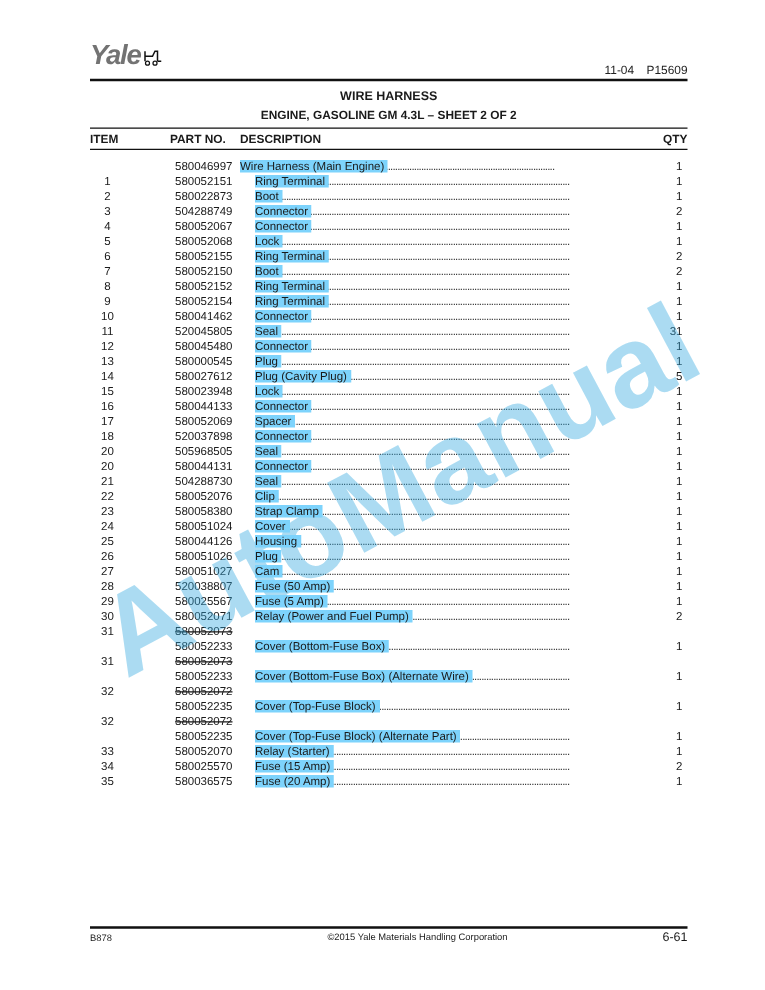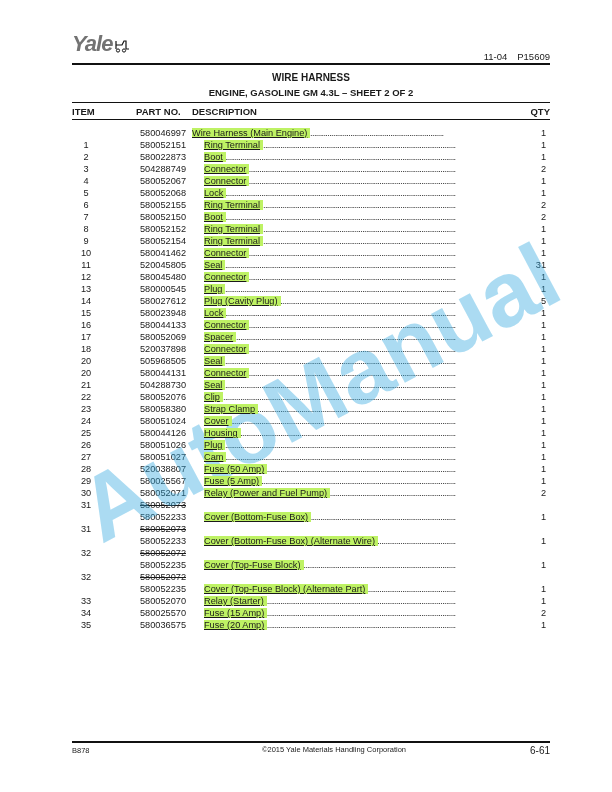--- a/index.html
+++ b/index.html
@@ -24,21 +24,21 @@
     .col-part { position: absolute; left: 64px; }
     .col-desc { position: absolute; left: 120px; }
     .col-qty  { position: absolute; right: 0; }
     .rows { position: absolute; left: 72px; top: 127px; width: 478px; }
     .row { position: relative; height: 12px; font-size: 9.2px; line-height: 12px; }
     .r-item { position: absolute; left: 0; width: 28px; text-align: center; }
     .r-part { position: absolute; left: 68px; }
     .r-part.strike { text-decoration: line-through; }
     .r-desc { position: absolute; left: 120px; width: 340px; overflow: hidden; white-space: nowrap; }
     .r-desc.indent { left: 132px; width: 328px; }
-    .r-desc .txt { background: #bef264; padding-right: 3px; position: relative; z-index: 1; text-decoration: underline; }
+    .r-desc .txt { background: #7dd3fc; padding-right: 3px; position: relative; z-index: 1; }
     .r-desc.dots::after { content: ". . . . . . . . . . . . . . . . . . . . . . . . . . . . . . . . . . . . . . . . . . . . . . . . . . . . . . . . . . . . . . . . . . . . . . . . . . . . . . . . . . . . . . . . . . . . . . . . . . . . . . . . . . . . . . . . . . . . . . . . . . . . . . . . . . . .";
       position: absolute; left: 0; top: 0; letter-spacing: -1.6px; color: #333; }
     .r-qty { position: absolute; right: 4px; text-align: right; }
     .watermark { position: absolute; left: 70px; top: 250px; transform: rotate(-28deg);
                  transform-origin: left top; font-size: 92px; font-weight: bold; color: #2fa8e0;
                  opacity: 0.4; pointer-events: none; white-space: nowrap; top: 470px; left: 62px; }
     .footer-rule { position: absolute; left: 72px; top: 741px; width: 478px; height: 2px; background: #111; }
     .footer-left { position: absolute; left: 72px; top: 746px; font-size: 7.5px; }
     .footer-center { position: absolute; left: 0; width: 612px; top: 745px; text-align: center; font-size: 7.5px; padding-left: 28px; }
     .footer-right { position: absolute; right: 62px; top: 745px; font-size: 10px; }

